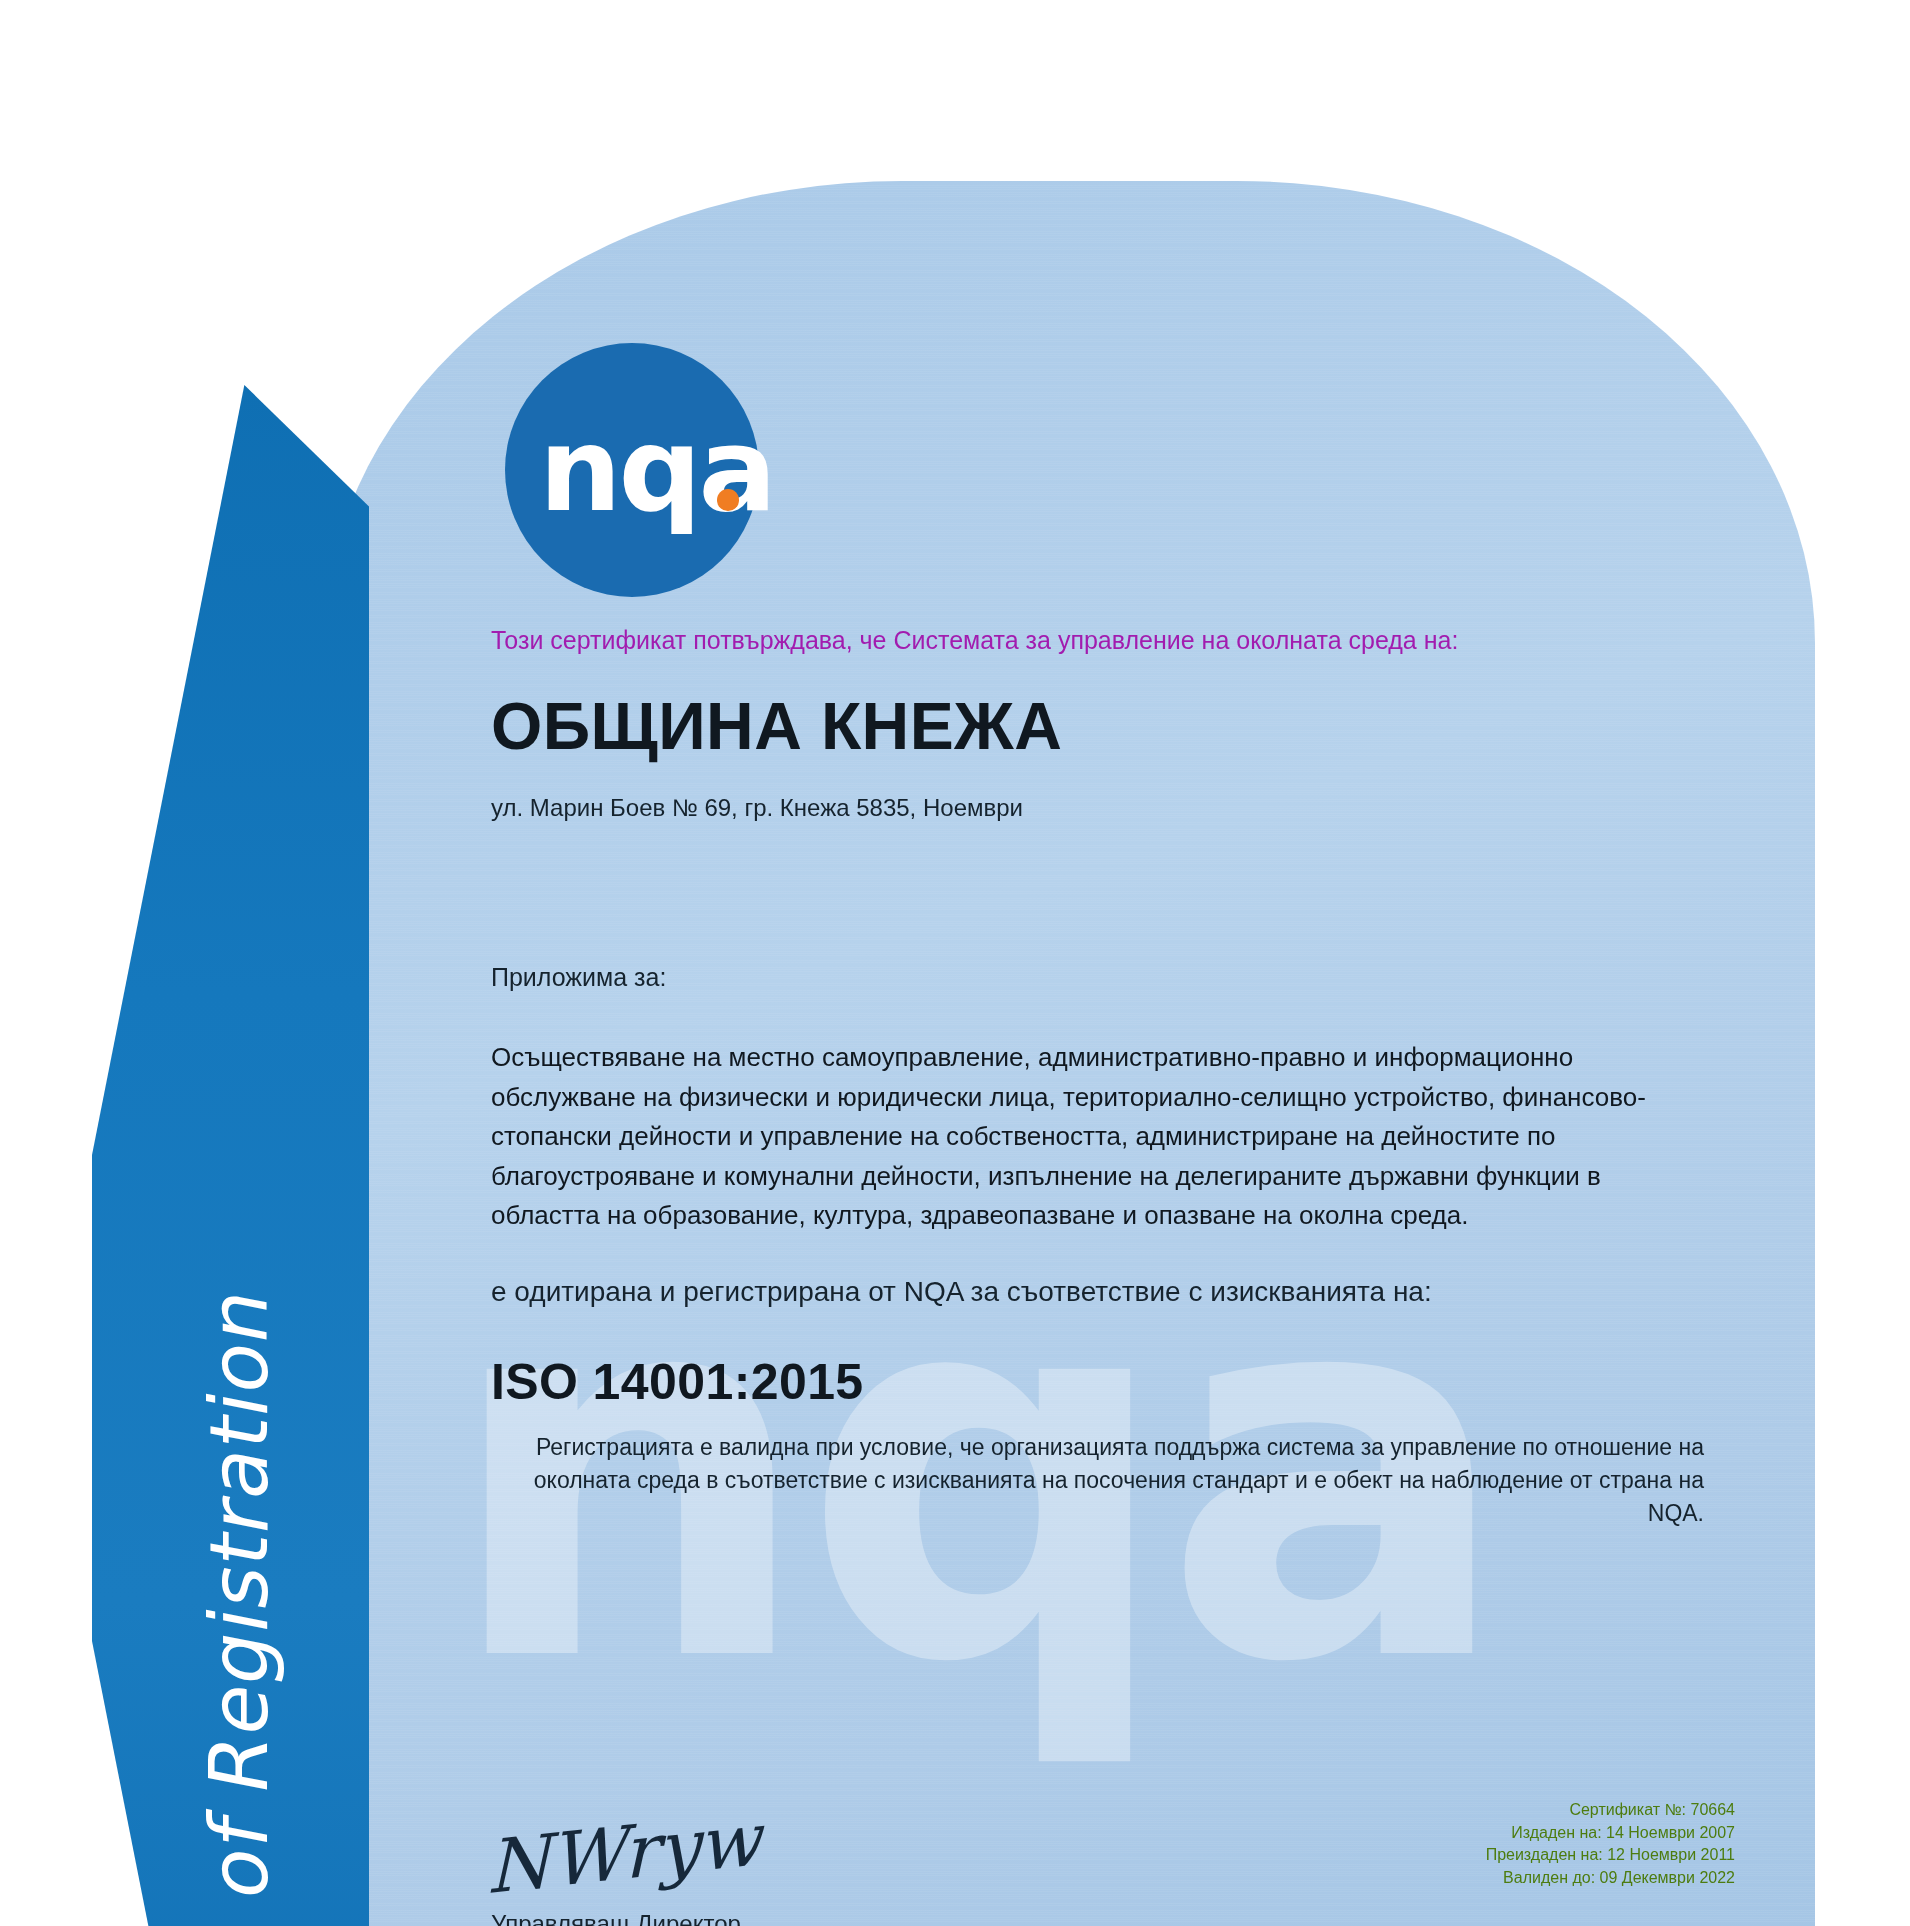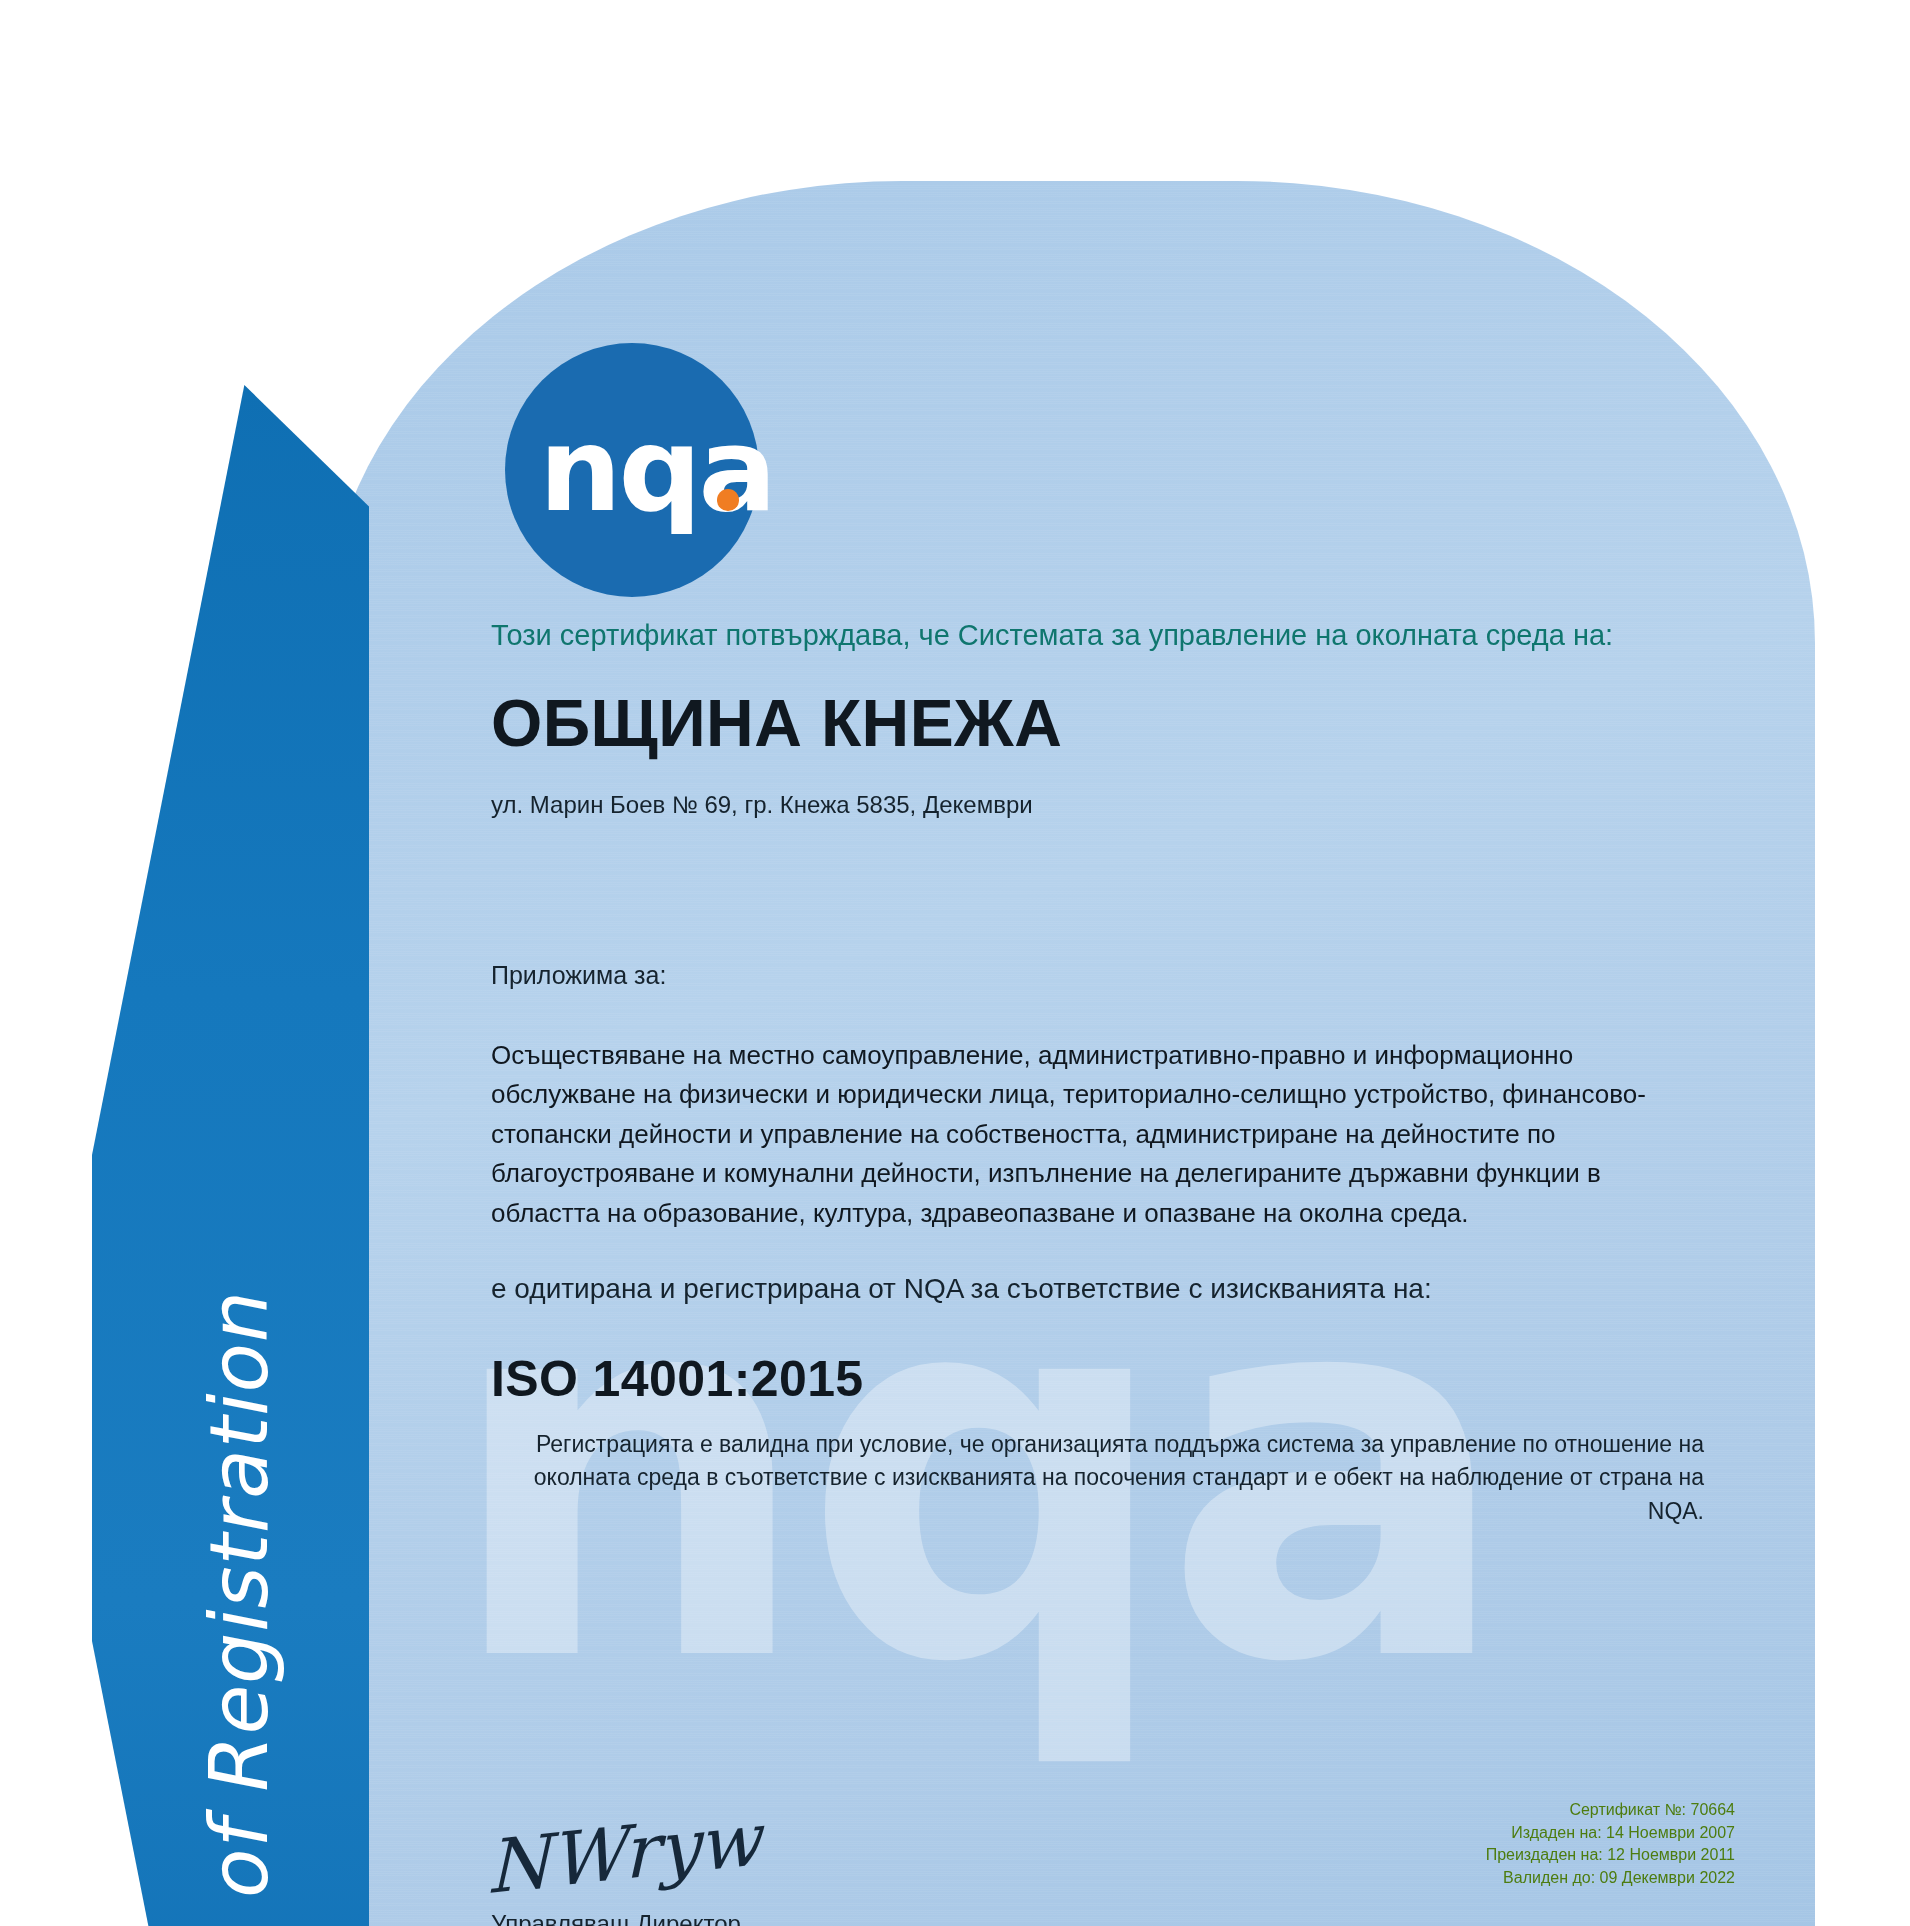--- a/index.html
+++ b/index.html
@@ -126,24 +126,24 @@
 
   
   .content {
     position: absolute;
     left: 491px;
     top: 616px;
     width: 1213px;
     color: #1a1a1a;
   }
   .intro-line {
-    font-size: 29px;
+    font-size: 25px;
     line-height: 1.35;
-    color: #0f766e;
-    margin: 0 0 30px 0;
+    color: #a21caf;
+    margin: 8px 0 30px 0;
   }
   .org-name {
     font-size: 66px;
     font-weight: 700;
     letter-spacing: 0.4px;
     margin: 0 0 28px 0;
     color: #101820;
   }
   .org-address {
     font-size: 24px;
@@ -236,21 +236,21 @@
   <div class="ribbon"></div>
   <div class="ribbon-text">Certificate of Registration</div>
 
   <div class="logo-disc"></div>
   <div class="logo-word">nqa</div>
   <div class="logo-dot"></div>
 
   <div class="content">
     <p class="intro-line">Този сертификат потвърждава, че Системата за управление на околната среда на:</p>
     <h1 class="org-name">ОБЩИНА КНЕЖА</h1>
-    <p class="org-address">ул. Марин Боев № 69, гр. Кнежа 5835, Декември</p>
+    <p class="org-address">ул. Марин Боев № 69, гр. Кнежа 5835, Ноември</p>
     <p class="scope-label">Приложима за:</p>
     <p class="scope-text">Осъществяване на местно самоуправление, административно-правно и информационно обслужване на физически и юридически лица, териториално-селищно устройство, финансово-стопански дейности и управление на собствеността, администриране на дейностите по благоустрояване и комунални дейности, изпълнение на делегираните държавни функции в областта на образование, култура, здравеопазване и опазване на околна среда.</p>
     <p class="audited-line">е одитирана и регистрирана от NQA за съответствие с изискванията на:</p>
     <h2 class="standard">ISO 14001:2015</h2>
     <p class="validity">Регистрацията е валидна при условие, че организацията поддържа система за управление по отношение на околната среда в съответствие с изискванията на посочения стандарт и е обект на наблюдение от страна на NQA.</p>
   </div>
 
   <div class="sig-block">
     <div class="signature">NWryw</div>
     <div class="sig-title">Управляващ Директор</div>

